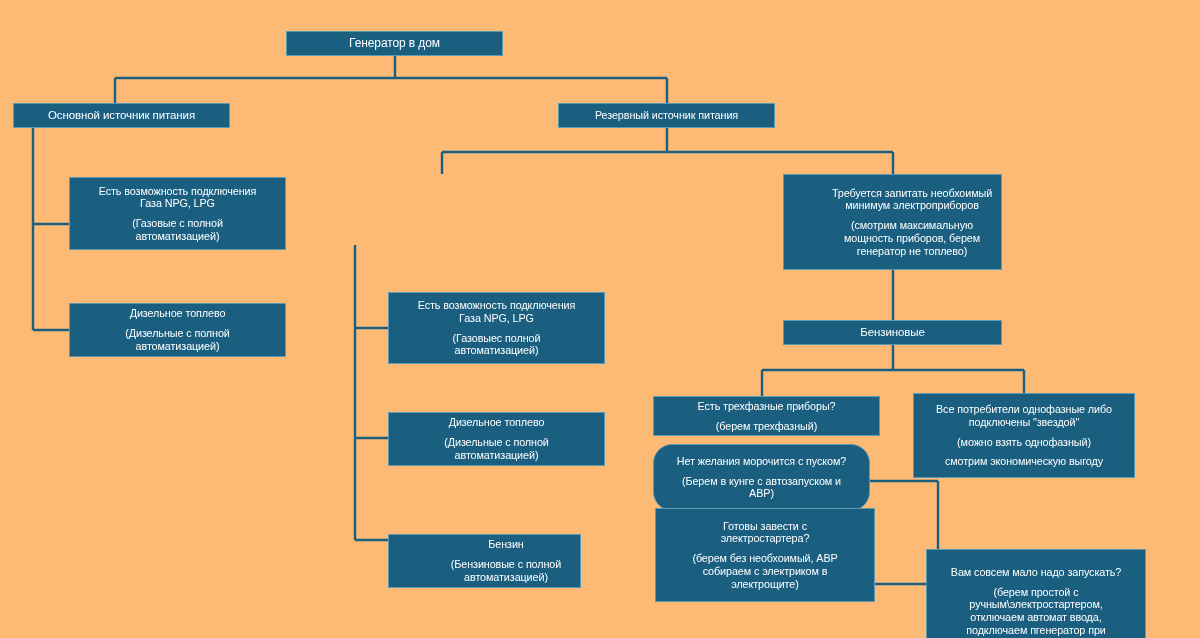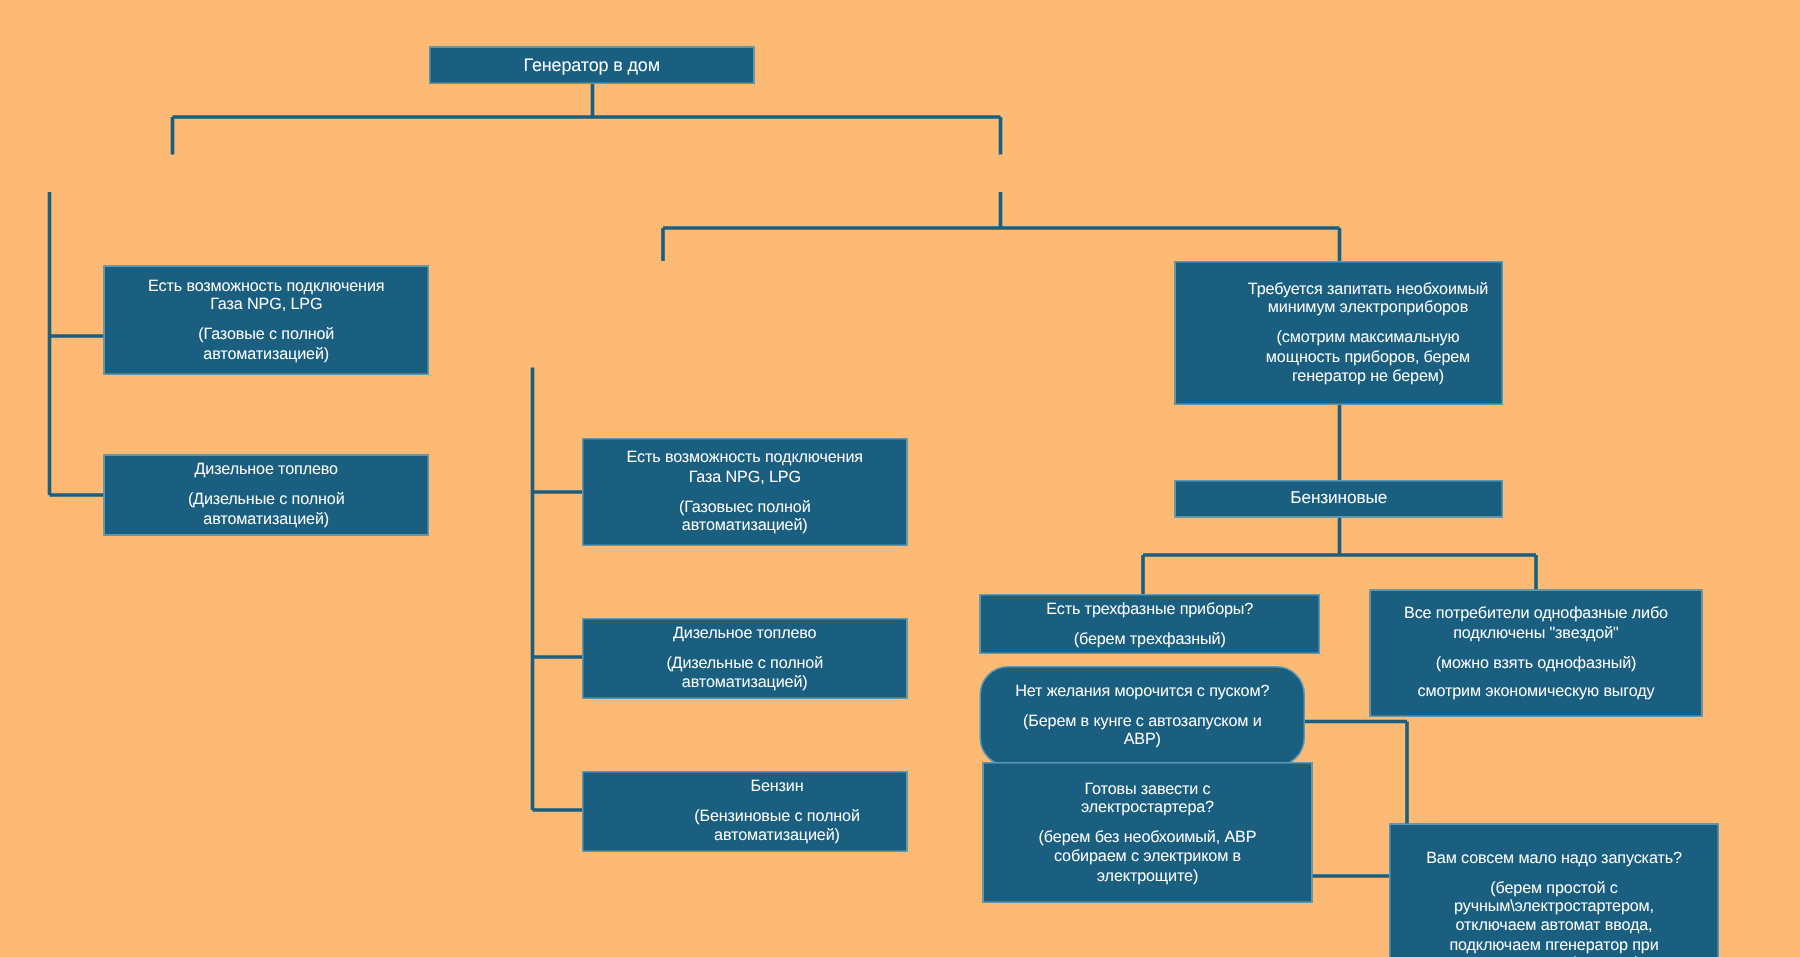--- a/index.html
+++ b/index.html
@@ -93,21 +93,27 @@
       <path d="M938,481 L938,584"></path>
       <path d="M938,584 L972,584"></path>
       <path d="M875,584 L938,584"></path>
     </g>
   </svg>
 
   <div class="node t12" style="left:286px; top:31px; width:217px; height:25px;">
     <span class="ln">Генератор в дом</span>
   </div>
 
-
+  <div class="node t11" style="left:13px; top:103px; width:217px; height:25px;">
+    <span class="ln">Основной источник питания</span>
+  </div>
+
+  <div class="node t105" style="left:558px; top:103px; width:217px; height:25px;">
+    <span class="ln">Резервный источник питания</span>
+  </div>
 
   <div class="node t105" style="left:69px; top:177px; width:217px; height:73px;">
     <span class="para">
       <span class="ln">Есть возможность подключения</span>
       <span class="ln">Газа NPG, LPG</span>
     </span>
     <span class="para">
       <span class="ln">(Газовые с полной</span>
       <span class="ln">автоматизацией)</span>
     </span>
@@ -125,21 +131,21 @@
 
 
   <div class="node t105" style="left:783px; top:174px; width:219px; height:96px;padding-left:42px;">
     <span class="para">
       <span class="ln">Требуется запитать необхоимый</span>
       <span class="ln">минимум электроприборов</span>
     </span>
     <span class="para">
       <span class="ln">(смотрим максимальную</span>
       <span class="ln">мощность приборов, берем</span>
-      <span class="ln">генератор не берем)</span>
+      <span class="ln">генератор не топлево)</span>
     </span>
   </div>
 
   <div class="node t105" style="left:388px; top:292px; width:217px; height:72px;">
     <span class="para">
       <span class="ln">Есть возможность подключения</span>
       <span class="ln">Газа NPG, LPG</span>
     </span>
     <span class="para">
       <span class="ln">(Газовыес полной</span>
@@ -150,21 +156,21 @@
   <div class="node t105" style="left:388px; top:412px; width:217px; height:54px;">
     <span class="para">
       <span class="ln">Дизельное топлево</span>
     </span>
     <span class="para">
       <span class="ln">(Дизельные с полной</span>
       <span class="ln">автоматизацией)</span>
     </span>
   </div>
 
-  <div class="node t105" style="left:388px; top:514px; width:217px; height:54px;padding-left:46px;">
+  <div class="node t105" style="left:388px; top:534px; width:193px; height:54px;padding-left:46px;">
     <span class="para">
       <span class="ln">Бензин</span>
     </span>
     <span class="para">
       <span class="ln">(Бензиновые с полной</span>
       <span class="ln">автоматизацией)</span>
     </span>
   </div>
 
   <div class="node t11" style="left:783px; top:320px; width:219px; height:25px;">

